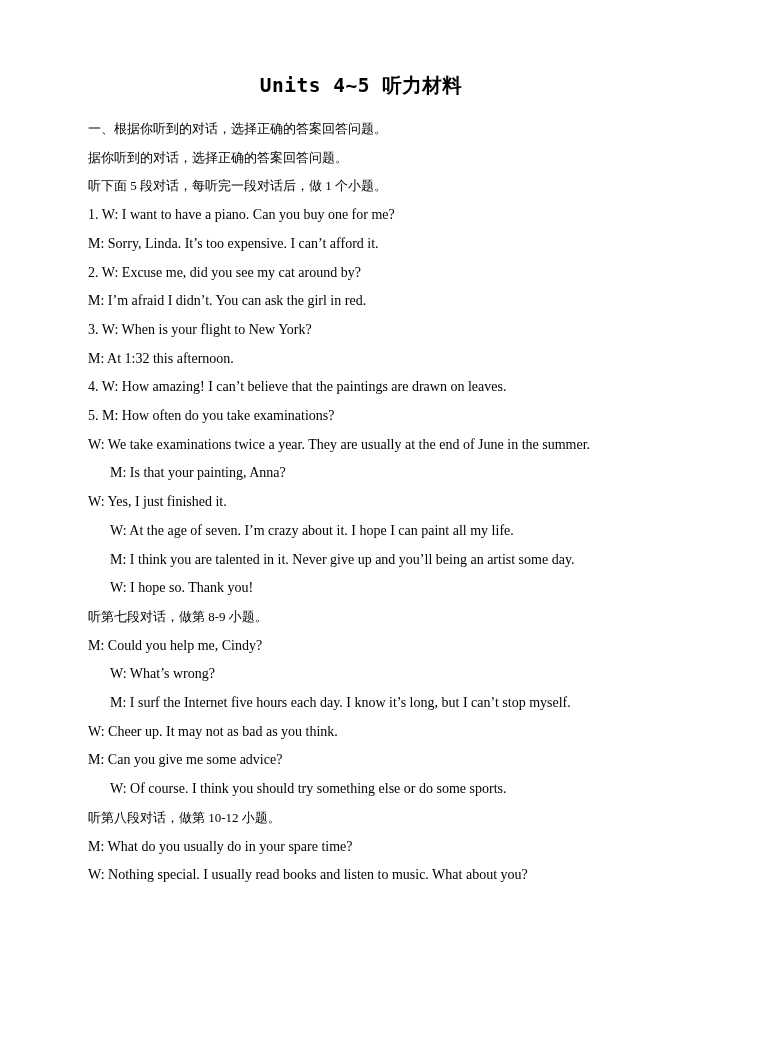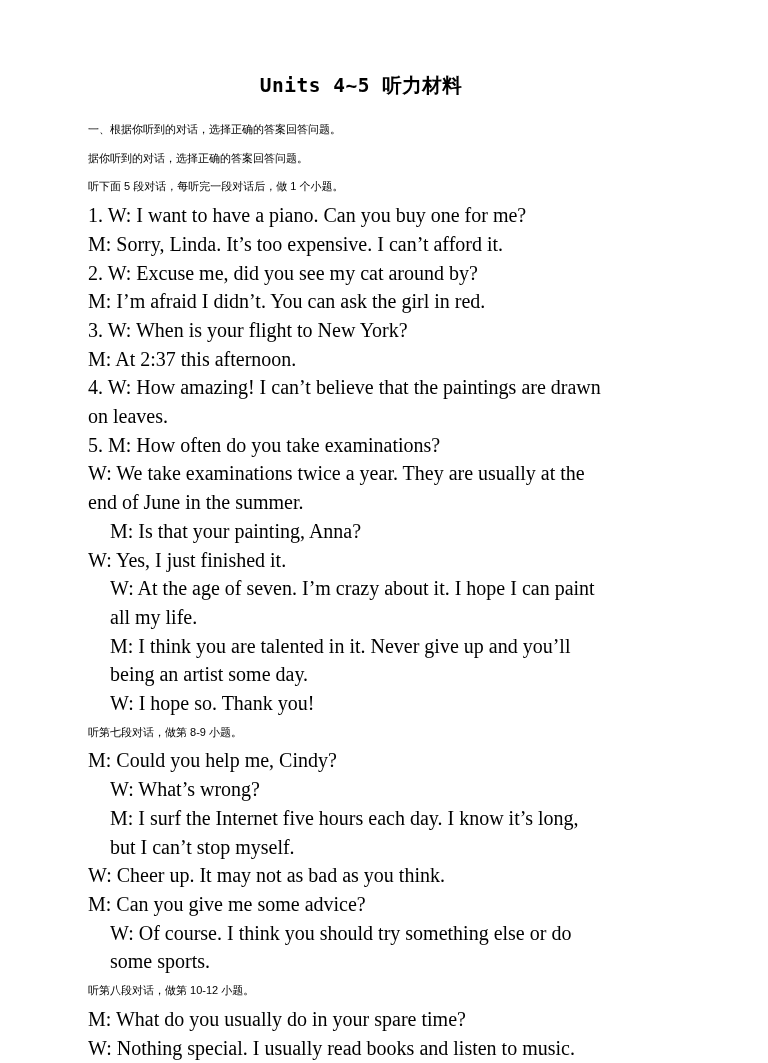--- a/index.html
+++ b/index.html
@@ -24,48 +24,48 @@
   .doc-title {
     font-family: "DejaVu Sans Mono", monospace;
     font-size: 19.5px;
     font-weight: bold;
     text-align: center;
     letter-spacing: 0.5px;
     margin: 0 0 16px 0;
     padding-left: 30px;
   }
   .line {
-    font-size: 20px;
+    font-size: 14px;
     line-height: 28.7px;
     margin: 0;
     white-space: pre-wrap;
   }
   .line.cn {
-    font-family: Liberation Sans, sans-serif;
-    font-size: 11px;
+    font-family: Liberation Serif, serif;
+    font-size: 13px;
   }
   .line.indent {
     padding-left: 22px;
   }
 </style>
 </head>
 <body>
 
 <div class="page">
   <h1 class="doc-title">Units 4~5 听力材料</h1>
   <div class="body-text">
       <p class="line cn">一、根据你听到的对话，选择正确的答案回答问题。</p>
       <p class="line cn">据你听到的对话，选择正确的答案回答问题。</p>
       <p class="line cn">听下面 5 段对话，每听完一段对话后，做 1 个小题。</p>
       <p class="line en">1. W: I want to have a piano. Can you buy one for me?</p>
       <p class="line en">M: Sorry, Linda. It’s too expensive. I can’t afford it.</p>
       <p class="line en">2. W: Excuse me, did you see my cat around by?</p>
       <p class="line en">M: I’m afraid I didn’t. You can ask the girl in red.</p>
       <p class="line en">3. W: When is your flight to New York?</p>
-      <p class="line en">M: At 2:37 this afternoon.</p>
+      <p class="line en">M: At 1:32 this afternoon.</p>
       <p class="line en">4. W: How amazing! I can’t believe that the paintings are drawn on leaves.</p>
       <p class="line en">5. M: How often do you take examinations?</p>
       <p class="line en">W: We take examinations twice a year. They are usually at the end of June in the summer.</p>
       <p class="line en indent">M: Is that your painting, Anna?</p>
       <p class="line en">W: Yes, I just finished it.</p>
       <p class="line en indent">W: At the age of seven. I’m crazy about it. I hope I can paint all my life.</p>
       <p class="line en indent">M: I think you are talented in it. Never give up and you’ll being an artist some day.</p>
       <p class="line en indent">W: I hope so. Thank you!</p>
       <p class="line cn">听第七段对话，做第 8-9 小题。</p>
       <p class="line en">M: Could you help me, Cindy?</p>

